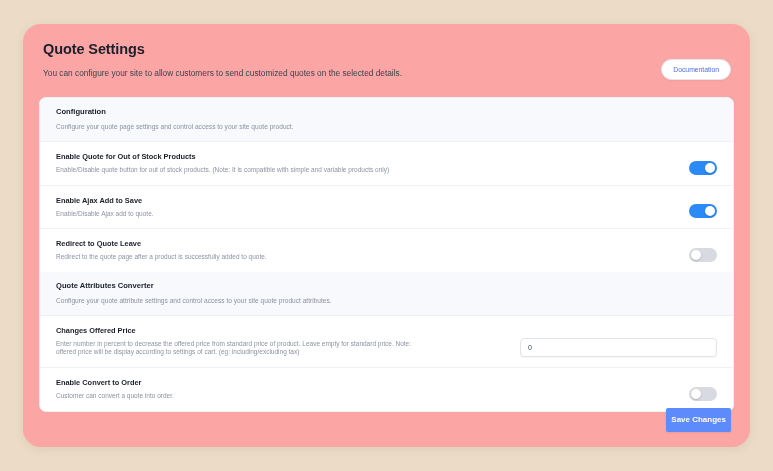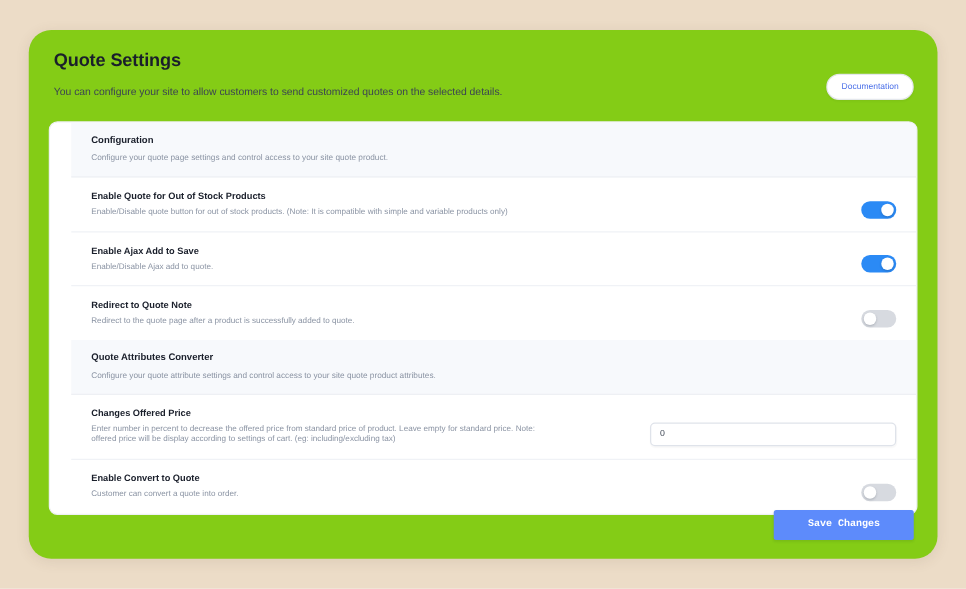--- a/index.html
+++ b/index.html
@@ -15,21 +15,21 @@
     font-family: "Liberation Sans", sans-serif;
     -webkit-font-smoothing: antialiased;
   }
 
   .page-card {
     position: absolute;
     left: 23px;
     top: 24px;
     width: 727px;
     height: 423px;
-    background: #84cc16;
+    background: #fca5a5;
     border-radius: 18px;
     box-shadow: 0 2px 10px rgba(90, 70, 50, 0.10);
     overflow: hidden;
   }
 
   
   .card-header {
     position: relative;
     padding: 16px 20px 10px 20px;
   }
@@ -65,21 +65,20 @@
     white-space: nowrap;
   }
 
   
   .settings-panel {
     margin: 8px 16px 0 16px;
     border: 1px solid #eef0f4;
     border-radius: 7px;
     overflow: hidden;
     background: #ffffff;
-    padding-left: 17px;
   }
 
   .section-head {
     background: #f7f9fc;
     padding: 9px 16px 10px 16px;
     border-bottom: 1px solid #eef0f4;
   }
   .section-head + .row { border-top: none; }
 
   .section-title {
@@ -176,24 +175,24 @@
     position: absolute;
     right: 19px;
     bottom: 15px;
   }
 
   .save-button {
     background: #5d8bfb;
     color: #ffffff;
     border: none;
     border-radius: 2px;
-    font-family: Liberation Mono, monospace;
+    font-family: Liberation Sans, sans-serif;
     font-size: 8px;
     font-weight: 700;
-    padding: 7px 27px;
+    padding: 7px 5px;
     cursor: pointer;
     line-height: 10px;
     box-shadow: 0 1px 2px rgba(16,24,40,0.08);
   }
 </style>
 </head>
 <body>
 
 <div class="page-card">
 
@@ -229,21 +228,21 @@
       </div>
       <div class="row-control">
         <div class="toggle on">
           <div class="knob"></div>
         </div>
       </div>
     </div>
 
     <div class="row">
       <div class="row-text">
-        <div class="row-title">Redirect to Quote Note</div>
+        <div class="row-title">Redirect to Quote Leave</div>
         <div class="row-desc">Redirect to the quote page after a product is successfully added to quote.</div>
       </div>
       <div class="row-control">
         <div class="toggle">
           <div class="knob"></div>
         </div>
       </div>
     </div>
 
     <div class="section-head">
@@ -256,21 +255,21 @@
         <div class="row-title">Changes Offered Price</div>
         <div class="row-desc">Enter number in percent to decrease the offered price from standard price of product. Leave empty for standard price. Note: offered price will be display according to settings of cart. (eg: including/excluding tax)</div>
       </div>
       <div class="row-control">
         <input class="price-input" type="text" value="0" style="">
       </div>
     </div>
 
     <div class="row">
       <div class="row-text">
-        <div class="row-title">Enable Convert to Quote</div>
+        <div class="row-title">Enable Convert to Order</div>
         <div class="row-desc">Customer can convert a quote into order.</div>
       </div>
       <div class="row-control">
         <div class="toggle">
           <div class="knob"></div>
         </div>
       </div>
     </div>
 
 

